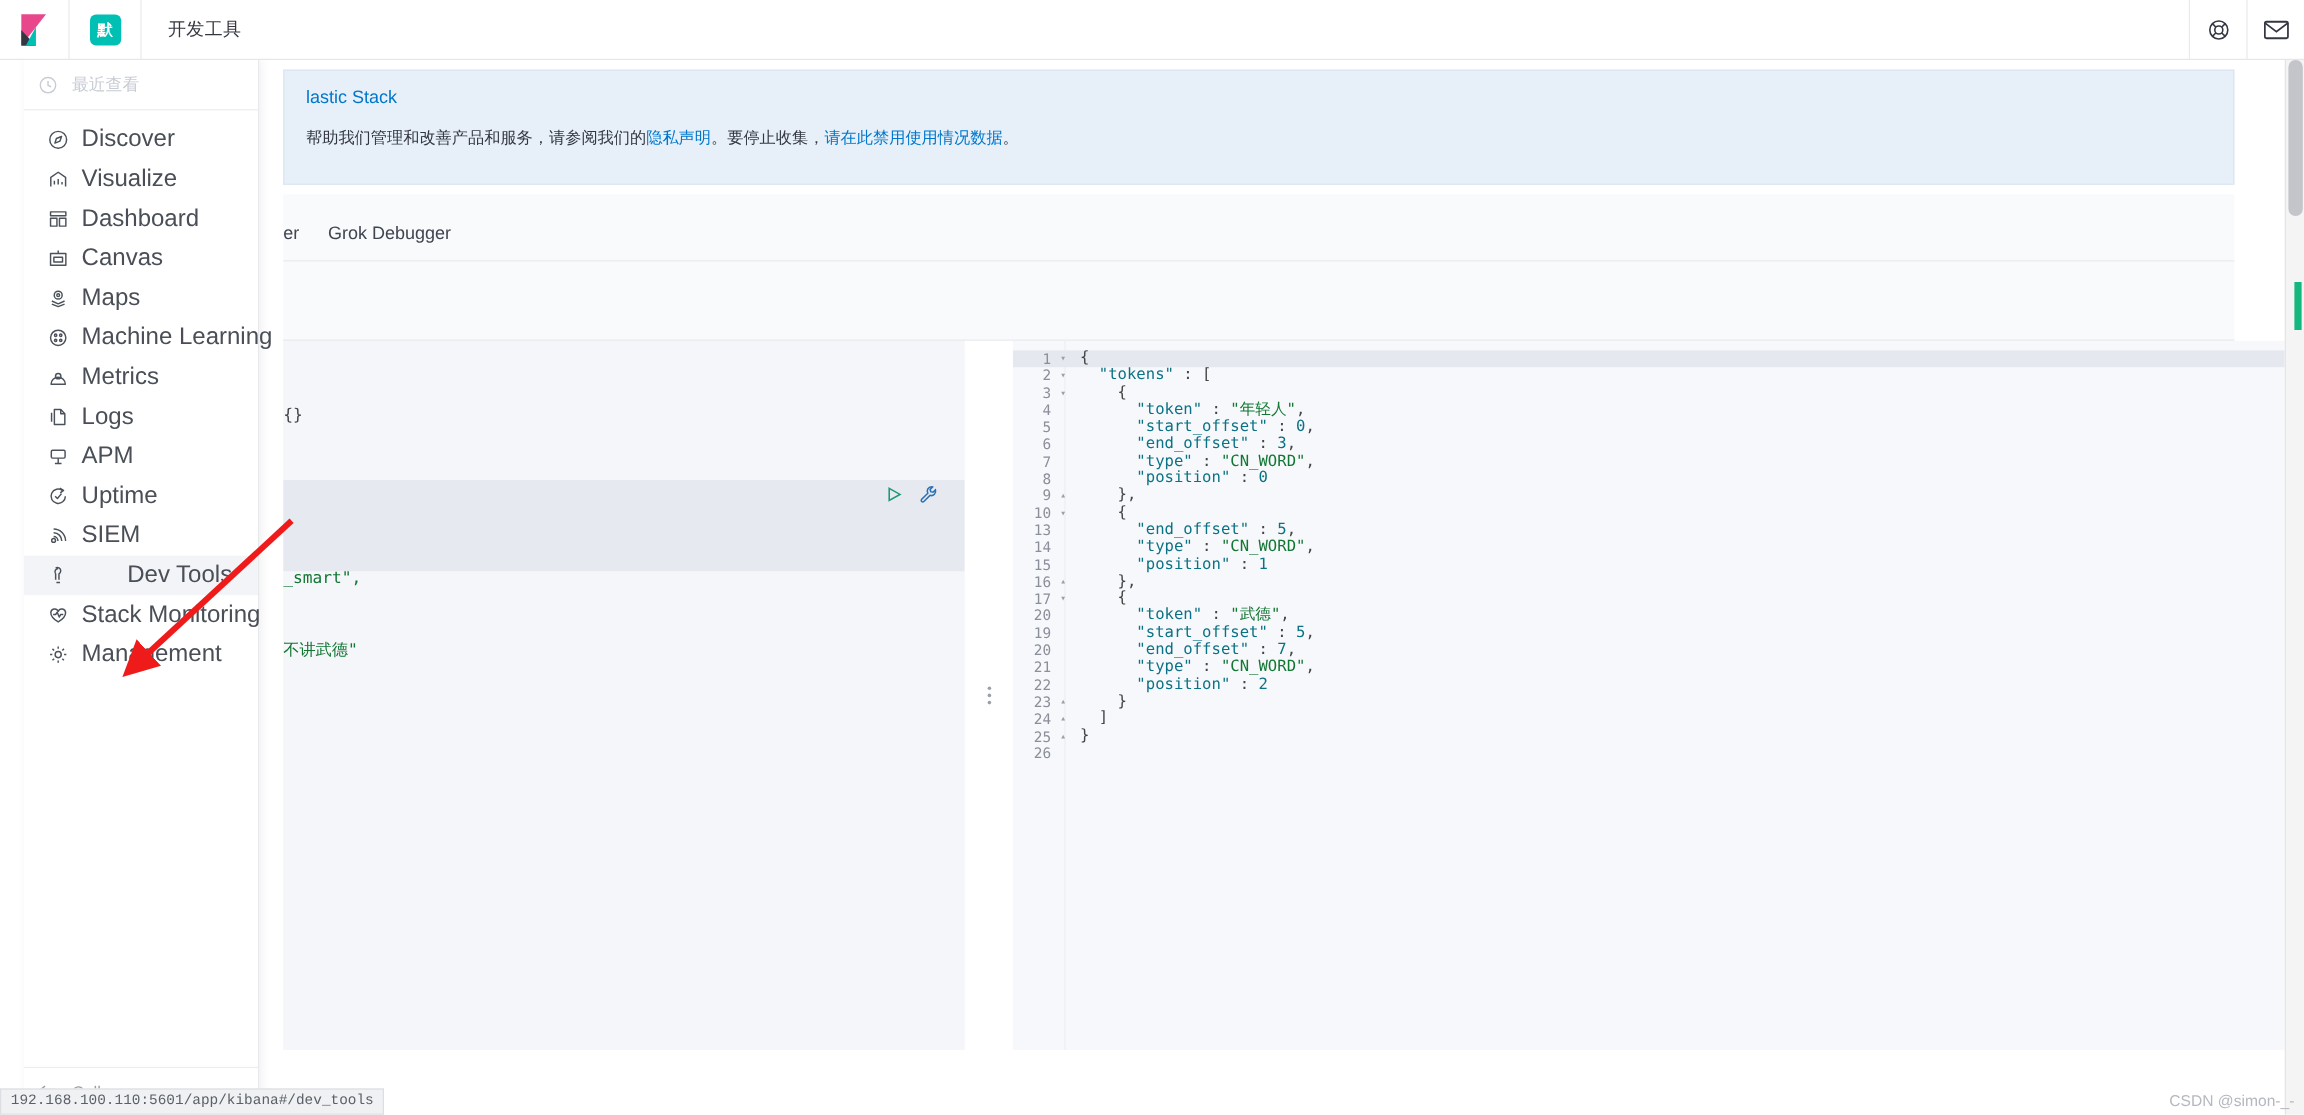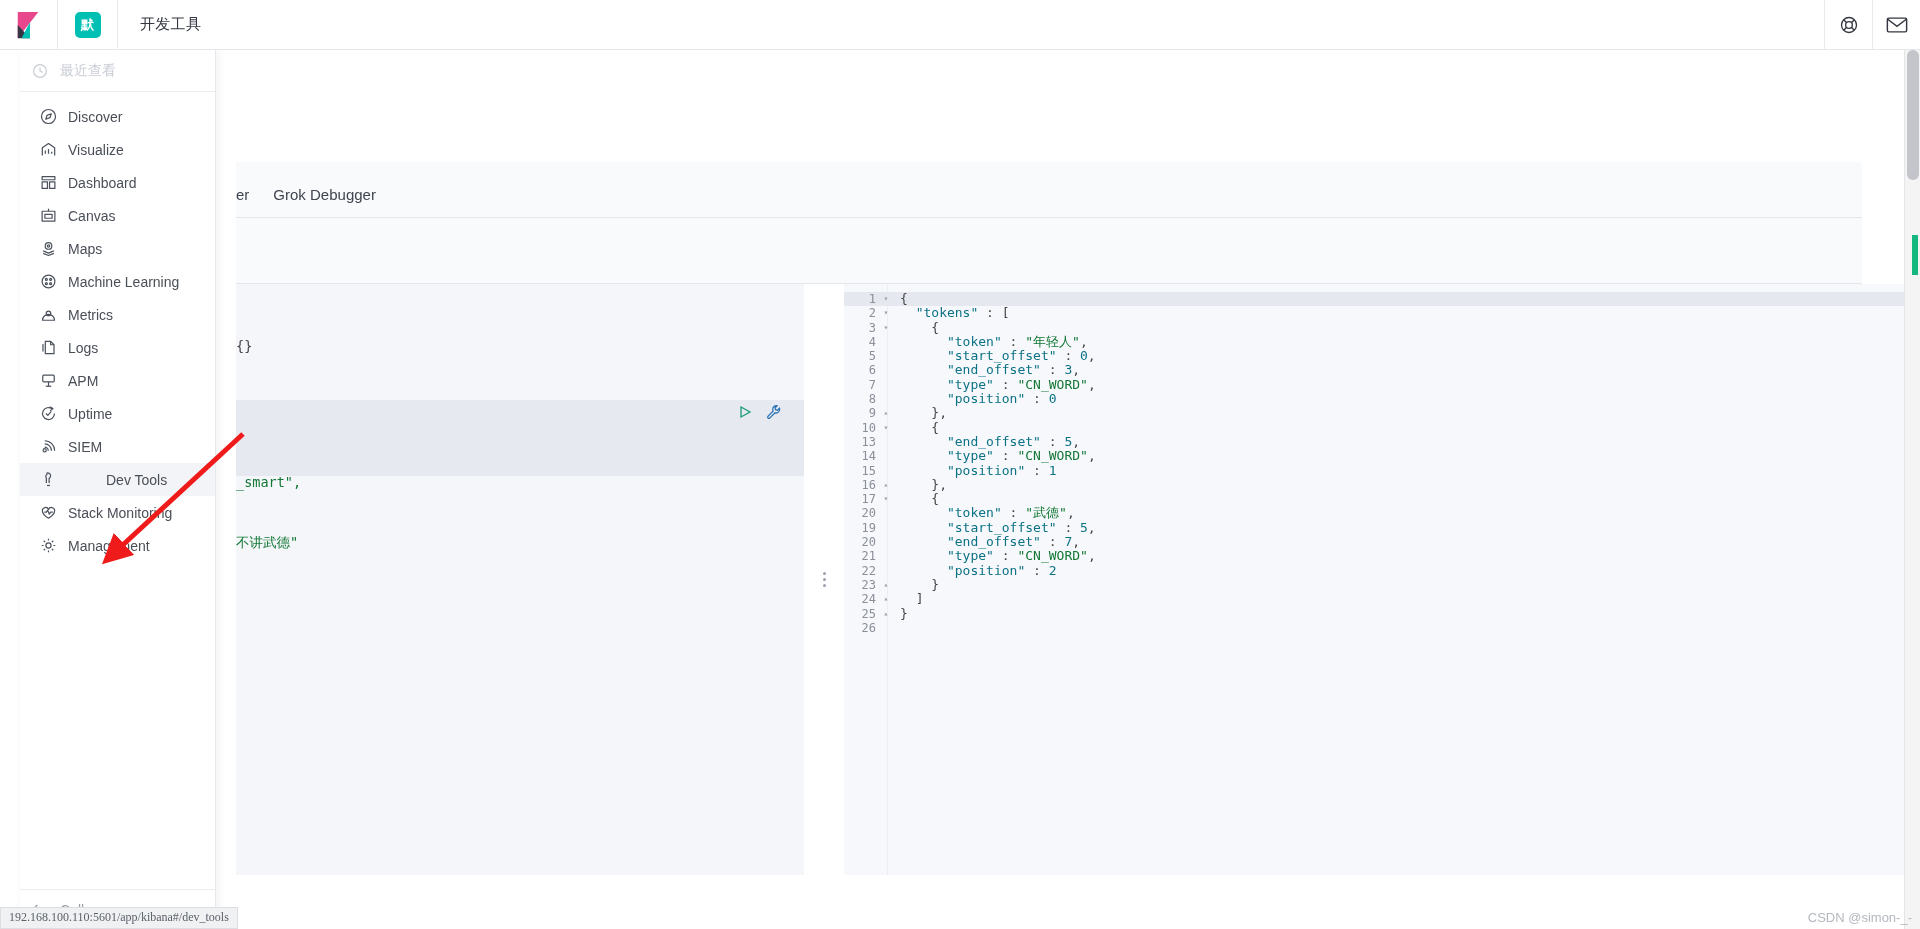--- a/index.html
+++ b/index.html
@@ -52,21 +52,21 @@
     z-index: 25; display: flex; flex-direction: column; margin-left: 20px;
   }
   .nav-recent {
     height: 42px; display: flex; align-items: center; padding-left: 12px;
     border-bottom: 1px solid #ebedf1; color: #c8ccd4; font-size: 14px;
   }
   .nav-recent .ico { width: 28px; display: flex; align-items: center; }
   .nav-list { padding-top: 8px; flex: 1; }
   .nav-item {
     height: 33px; display: flex; align-items: center; padding-left: 20px;
-    font-size: 14px; color: #4a4f57; cursor: pointer;
+    font-size: 20px; color: #4a4f57; cursor: pointer;
   }
   .nav-item .ico {
     width: 28px; flex: 0 0 28px; display: flex; align-items: center;
     justify-content: flex-start; color: #535966;
   }
   .nav-item.active { background: #f2f4f7; gap: 38px; }
   .nav-item span.lbl { white-space: nowrap; }
   .nav-collapse {
     height: 40px; display: flex; align-items: center; padding-left: 12px;
     font-size: 14px; color: #9aa0ab; border-top: 1px solid #ebedf1;
@@ -156,21 +156,21 @@
   .code { padding-left: 8px; white-space: pre; color: #333; }
   .k { color: #0b7285; }
   .s { color: #117733; }
   .n { color: #0b7285; }
   .p { color: #444; }
 
   .statusbar {
     position: absolute; left: 0; bottom: 0; height: 22px;
     background: #f0f1f3; border: 1px solid #dcdee3;
     font-size: 12px; color: #5a5f68; padding: 2px 8px 0 8px; z-index: 40;
-    font-family: Liberation Serif, serif;
+    font-family: Liberation Mono, monospace;
   }
   .watermark {
     position: absolute; right: 8px; bottom: 4px; color: #b4b8bf;
     font-size: 13px; z-index: 40;
   }
 
   
   .vscroll-outer {
     position: absolute; top: 50px; right: 0; width: 16px; bottom: 0;
     background: #f4f4f5; border-left: 1px solid #e4e5e7; z-index: 28;
@@ -216,20 +216,26 @@
         <svg width="22" height="18" viewBox="0 0 24 18" fill="none" stroke="#343741" stroke-width="1.6">
           <rect x="1.5" y="1.5" width="21" height="15" rx="1.5"></rect>
           <polyline points="1.5,2.5 12,10.5 22.5,2.5"></polyline>
         </svg>
       </div>
     </div>
   </div>
 
   <div class="main">
 
+    <div class="notice">
+      <div class="notice-title">lastic Stack</div>
+      <div class="notice-body">
+        <span>帮助我们管理和改善产品和服务，请参阅我们的</span><a href="#">隐私声明</a><span>。要停止收集，</span><a href="#">请在此禁用使用情况数据</a><span>。</span>
+      </div>
+    </div>
 
     <div class="tabs">
       <div class="tab">er</div>
       <div class="tab">Grok Debugger</div>
     </div>
 
     <div class="toolbar-strip"></div>
 
     <div class="editor-pane">
       <div class="console-line brace-row">{}</div>

